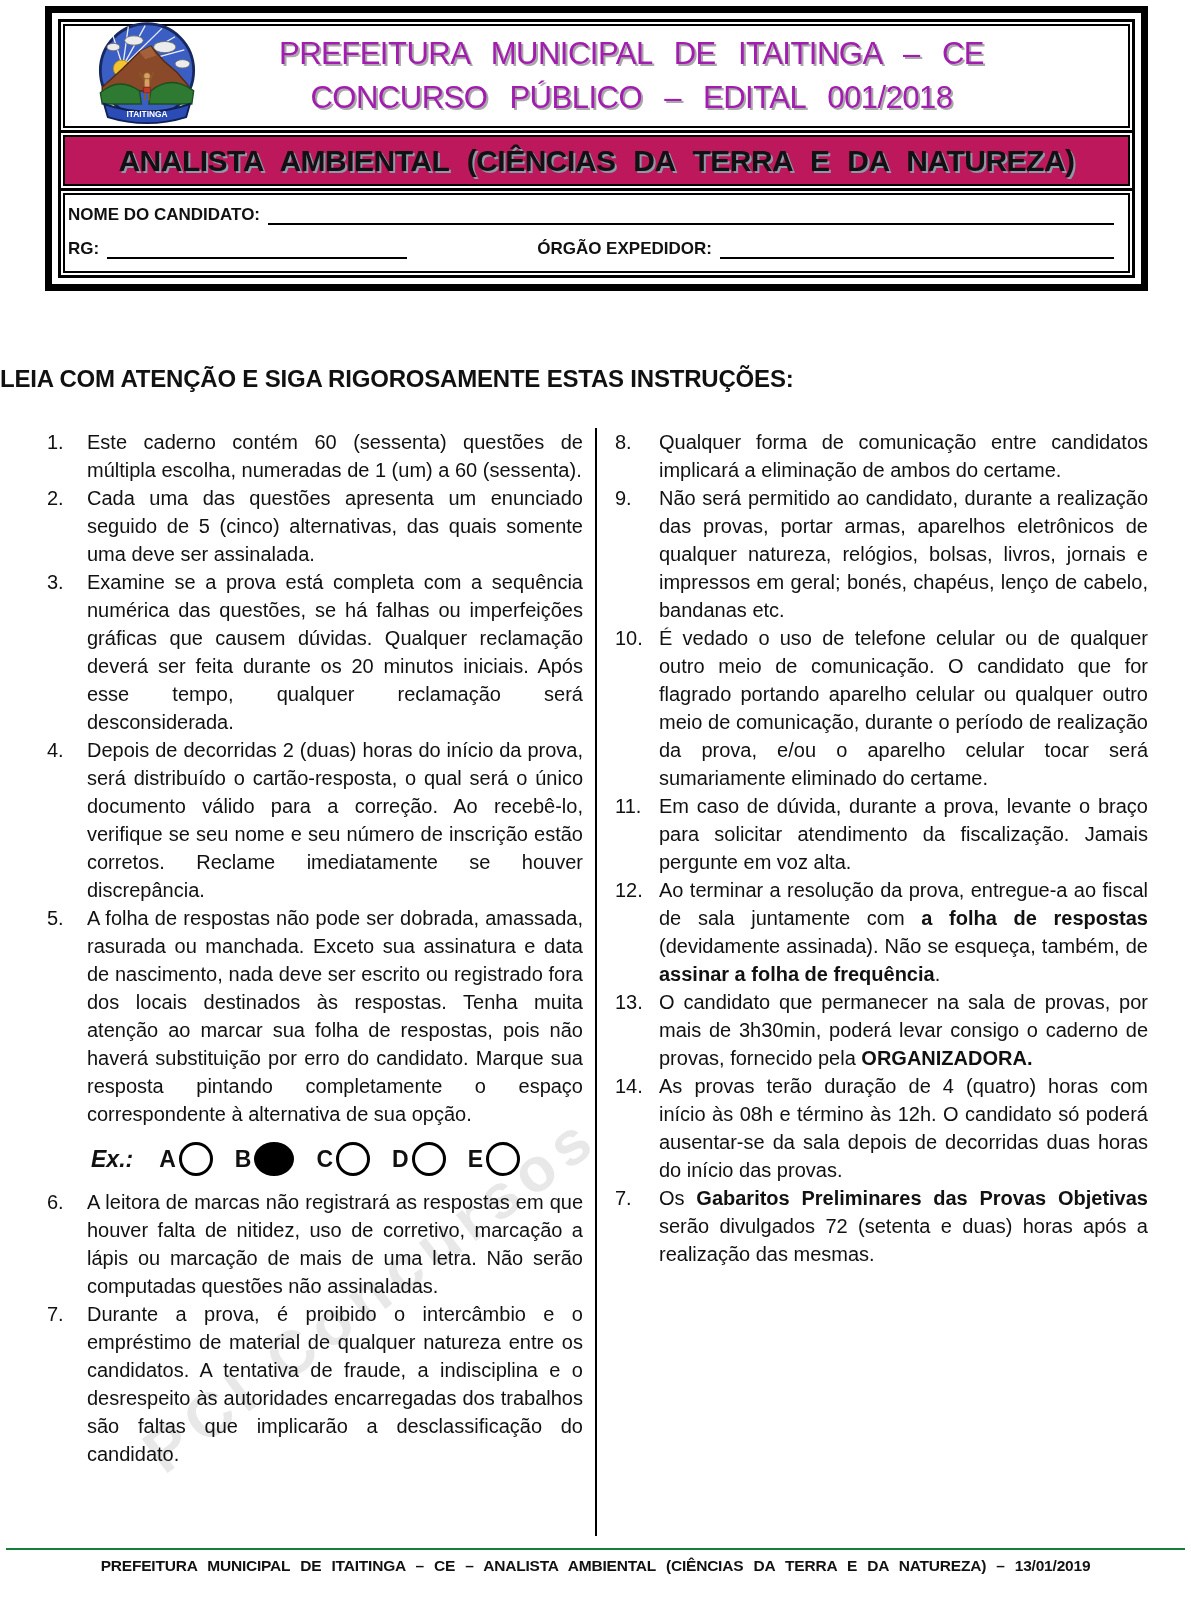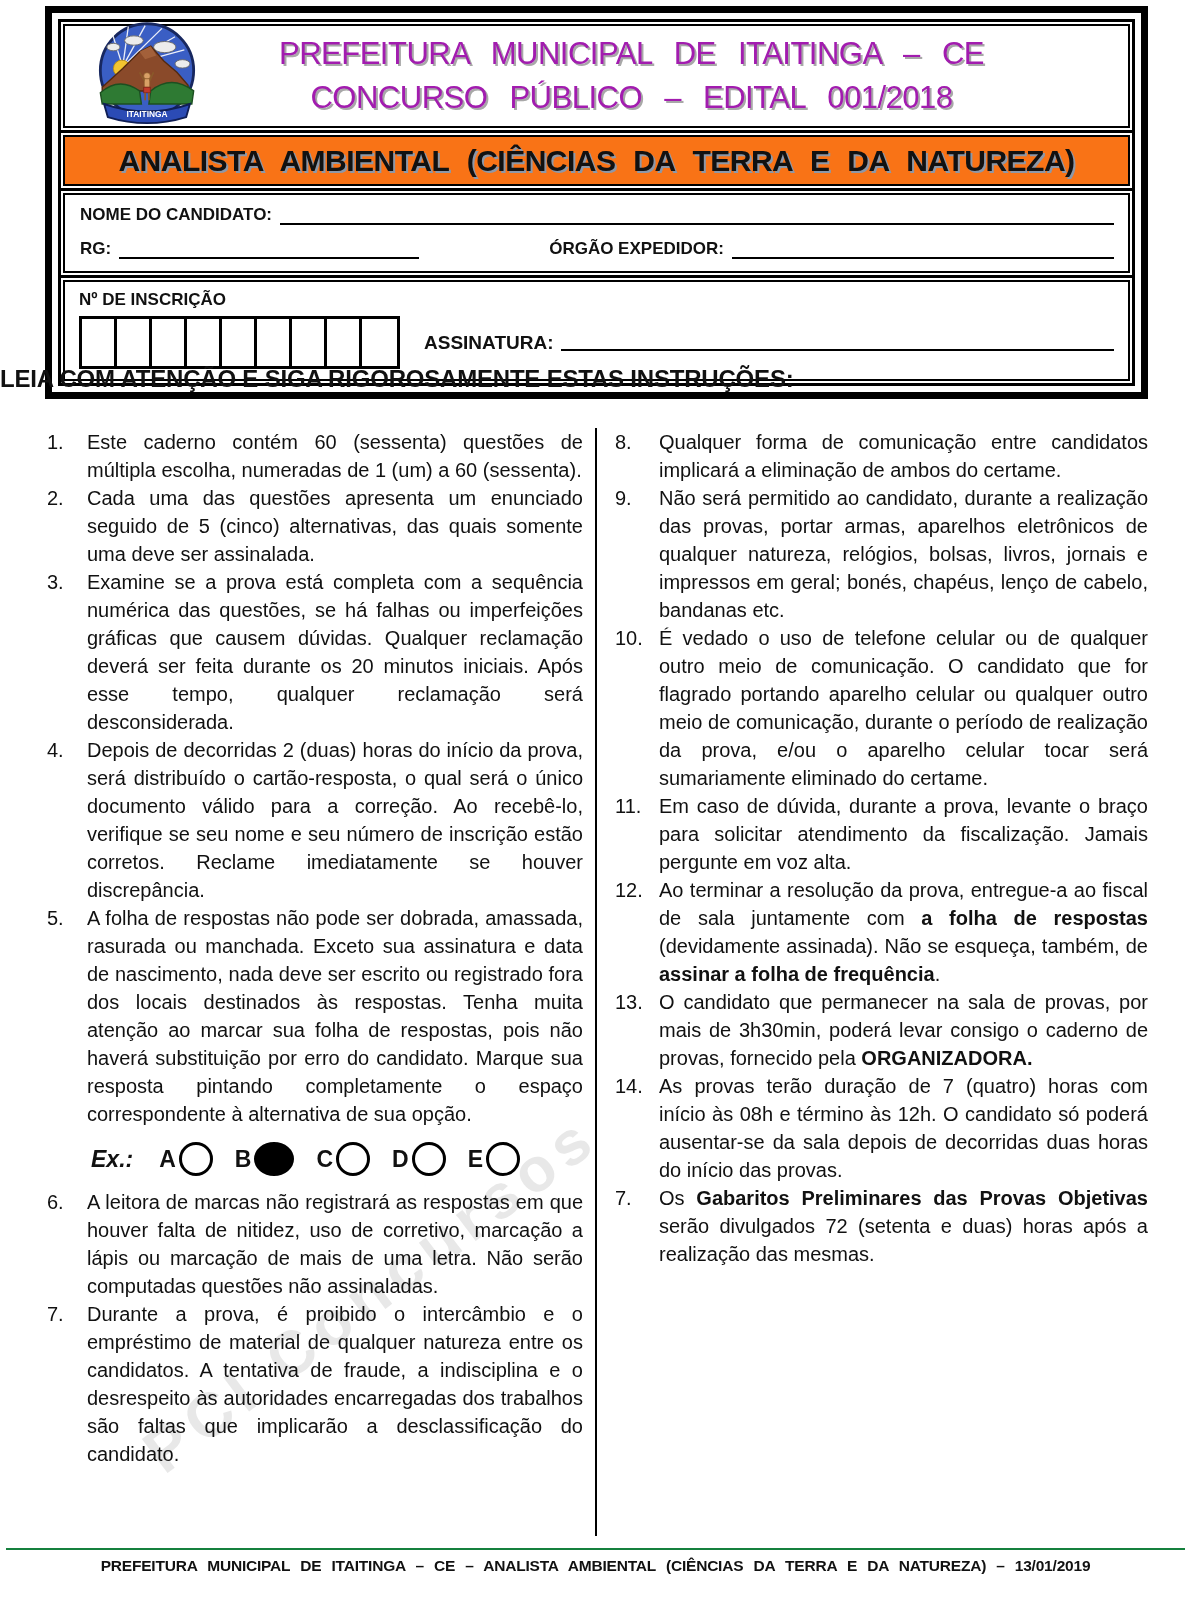--- a/index.html
+++ b/index.html
@@ -19,21 +19,21 @@
   .crest{ flex:none; }
   .title-stack{ flex:1; text-align:center; padding-right:60px; }
   .title-line{
     font-weight:normal; font-size:31px; letter-spacing:-0.5px; word-spacing:14px;
     color:#a21caf; text-shadow:2px 2px 0 #a8a8a8; line-height:44px; white-space:nowrap;
   }
   .role-banner{
     text-align:center; font-weight:bold; font-size:30px; letter-spacing:-0.5px; word-spacing:10px;
     padding:7px 0 6px 0; text-shadow:2px 2px 0 #8d98a8; white-space:nowrap;
   }
-  .cand-box{ padding:10px 14px 12px 15px; font-weight:bold; font-size:17px; }
+  .cand-box{ padding:10px 14px 12px 3px; font-weight:bold; font-size:17px; }
   .frow{ display:flex; align-items:flex-end; }
   .frow + .frow{ margin-top:14px; }
   .flabel{ white-space:nowrap; }
   .wline{ border-bottom:2px solid #000; height:15px; margin-left:8px; }
   .grow{ flex:1; }
   .w300{ width:300px; }
   .spacer{ width:130px; flex:none; }
   .insc-box{ padding:8px 14px 10px 14px; }
   .insc-label{ font-weight:bold; font-size:17px; }
   .insc-row{ display:flex; align-items:center; margin-top:6px; }
@@ -123,54 +123,36 @@
       </g>
       <path d="M14,92 Q60,108 106,92 L102,106 Q60,119 18,106 Z" fill="#2b4bb5" stroke="#101f55" stroke-width="2"></path>
       <text x="60" y="106" text-anchor="middle" font-size="9" font-weight="bold" fill="#ffffff">ITAITINGA</text>
     </svg>
     <div class="title-stack">
       <div class="title-line">PREFEITURA MUNICIPAL DE ITAITINGA – CE</div>
       <div class="title-line">CONCURSO PÚBLICO – EDITAL 001/2018</div>
     </div>
   </div>
 
-  <div class="dbox role-banner" id="role-banner" style="background: #f97316;">ANALISTA AMBIENTAL (CIÊNCIAS DA TERRA E DA NATUREZA)</div>
+  <div class="dbox role-banner" id="role-banner" style="background: #be185d;">ANALISTA AMBIENTAL (CIÊNCIAS DA TERRA E DA NATUREZA)</div>
 
   <div class="dbox cand-box">
     <div class="frow">
       <span class="flabel">NOME DO CANDIDATO:</span>
       <span class="wline grow"></span>
     </div>
     <div class="frow">
       <span class="flabel">RG:</span>
       <span class="wline w300"></span>
       <span class="spacer"></span>
       <span class="flabel">ÓRGÃO EXPEDIDOR:</span>
       <span class="wline grow"></span>
     </div>
   </div>
 
-  <div class="dbox insc-box">
-    <div class="insc-label">Nº DE INSCRIÇÃO</div>
-    <div class="insc-row">
-      <div class="insc-grid" id="inscription-grid">
-          <div class="icell"></div>
-          <div class="icell"></div>
-          <div class="icell"></div>
-          <div class="icell"></div>
-          <div class="icell"></div>
-          <div class="icell"></div>
-          <div class="icell"></div>
-          <div class="icell"></div>
-          <div class="icell"></div>
-        </div>
-      <span class="sig-label">ASSINATURA:</span>
-      <span class="sig-line"></span>
-    </div>
-  </div>
 
 </div>
 
 <div class="instr-heading">LEIA COM ATENÇÃO E SIGA RIGOROSAMENTE ESTAS INSTRUÇÕES:</div>
 
 <div class="columns">
   <div class="col-left" id="left-list">
       <div class="instr">
         <div class="inum">1.</div>
         <div class="itxt"><span>Este caderno contém 60 (sessenta) questões de múltipla escolha, numeradas de 1 (um) a 60 (sessenta).</span></div>
@@ -243,21 +225,21 @@
       <div class="instr">
         <div class="inum">12.</div>
         <div class="itxt"><span>Ao terminar a resolução da prova, entregue-a ao fiscal de sala juntamente com </span><span class="bseg">a folha de respostas</span><span> (devidamente assinada). Não se esqueça, também, de </span><span class="bseg">assinar a folha de frequência</span><span>.</span></div>
       </div>
       <div class="instr">
         <div class="inum">13.</div>
         <div class="itxt"><span>O candidato que permanecer na sala de provas, por mais de 3h30min, poderá levar consigo o caderno de provas, fornecido pela </span><span class="bseg">ORGANIZADORA.</span></div>
       </div>
       <div class="instr">
         <div class="inum">14.</div>
-        <div class="itxt"><span>As provas terão duração de 7 (quatro) horas com início às 08h e término às 12h. O candidato só poderá ausentar-se da sala depois de decorridas duas horas do início das provas.</span></div>
+        <div class="itxt"><span>As provas terão duração de 4 (quatro) horas com início às 08h e término às 12h. O candidato só poderá ausentar-se da sala depois de decorridas duas horas do início das provas.</span></div>
       </div>
       <div class="instr">
         <div class="inum">7.</div>
         <div class="itxt"><span>Os </span><span class="bseg">Gabaritos Preliminares das Provas Objetivas</span><span> serão divulgados 72 (setenta e duas) horas após a realização das mesmas.</span></div>
       </div>
     </div>
 </div>
 
 <div class="footer">PREFEITURA MUNICIPAL DE ITAITINGA – CE – ANALISTA AMBIENTAL (CIÊNCIAS DA TERRA E DA NATUREZA) – 13/01/2019</div>
 

